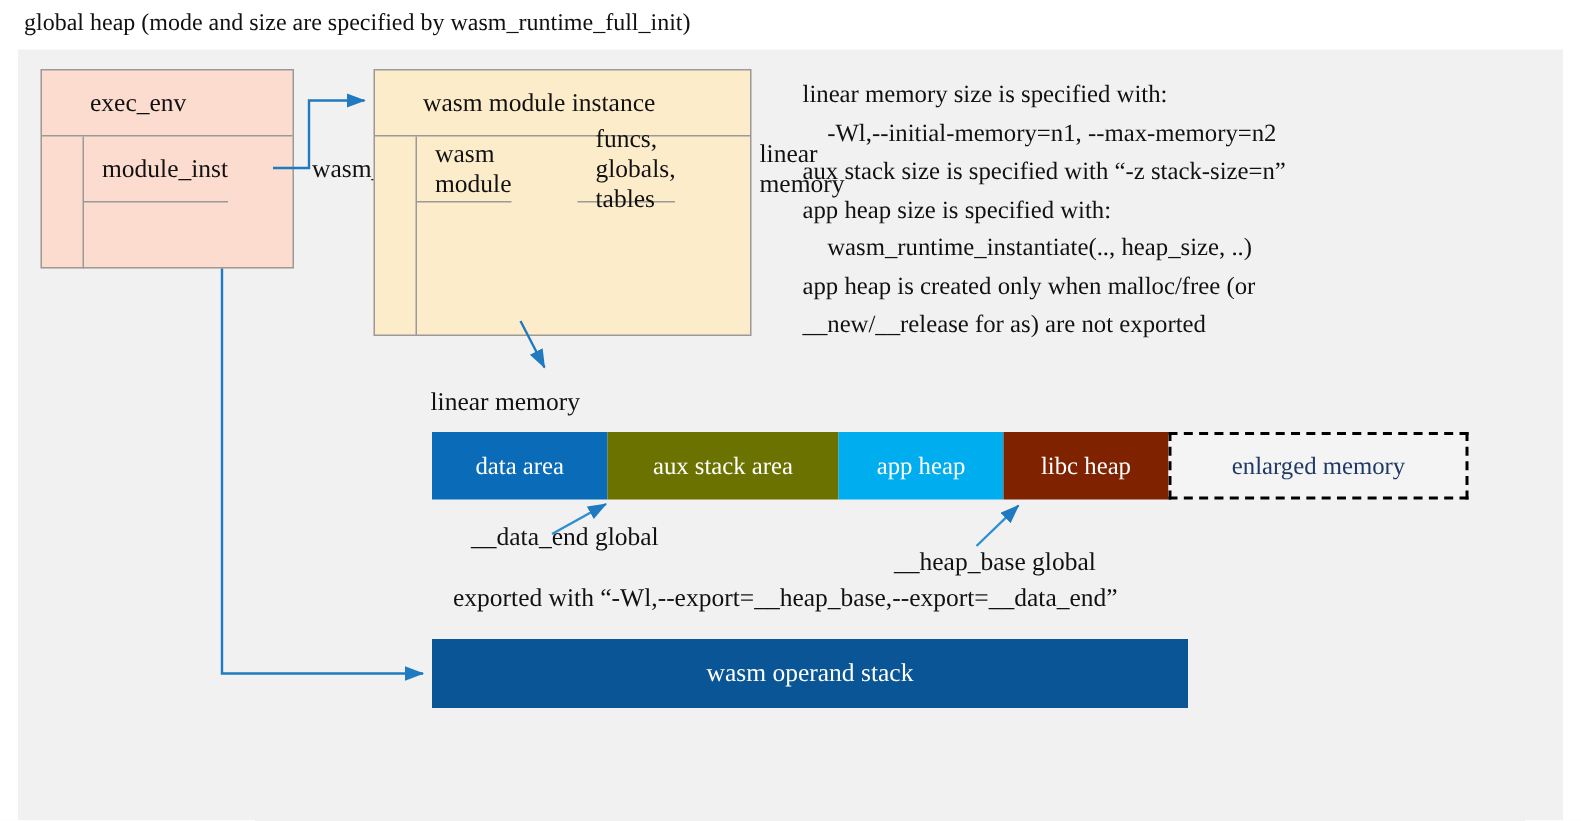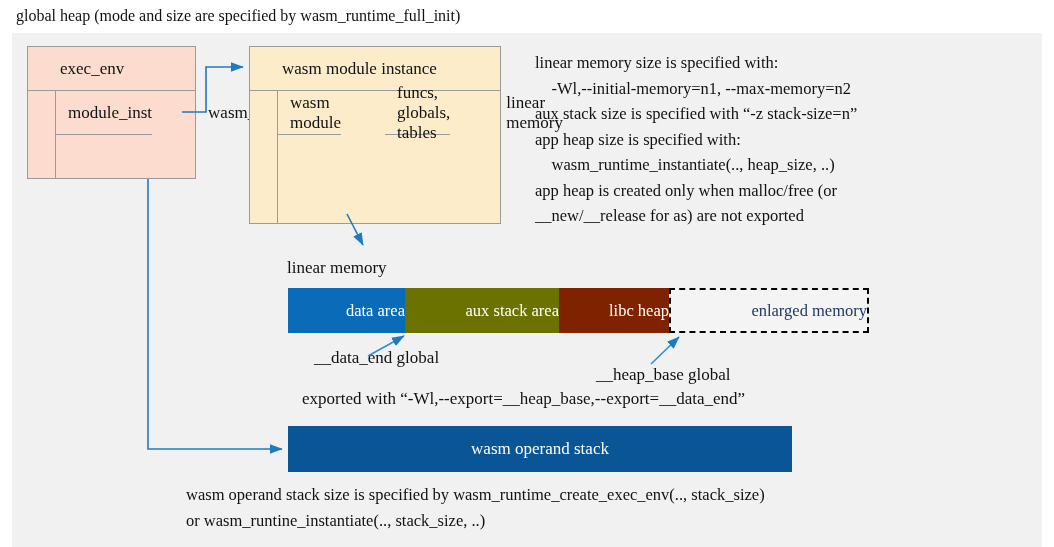--- a/index.html
+++ b/index.html
@@ -119,21 +119,21 @@
   #linmem-bar {
     position: absolute;
     left: 288px;
     top: 288px;
     height: 45px;
     display: flex;
   }
   .mem-seg {
     display: flex;
     align-items: center;
-    justify-content: flex-end;
+    justify-content: center;
     font-size: 16.5px;
     color: #ffffff;
     box-sizing: border-box;
     white-space: nowrap;
   }
   .mem-seg.dashed {
     border: 2.5px dashed #000000;
     background: #f4f4f4;
     color: #1f3864;
   }
@@ -221,38 +221,39 @@
 __new/__release for as) are not exported</div>
 
   <div class="linmem-label">linear memory</div>
   <div id="linmem-bar">
       <div class="mem-seg" style="width: 117px; background: rgb(10, 108, 184);">
         <span>data area</span>
       </div>
       <div class="mem-seg" style="width: 154px; background: rgb(107, 114, 0);">
         <span>aux stack area</span>
       </div>
+      <div class="mem-seg" style="width: 110px; background: rgb(0, 174, 239);">
+        <span>app heap</span>
+      </div>
       <div class="mem-seg" style="width: 110px; background: rgb(127, 34, 0);">
         <span>libc heap</span>
       </div>
       <div class="mem-seg dashed" style="width: 200px;">
         <span>enlarged memory</span>
       </div>
     </div>
 
   <div class="anno" id="anno-data-end">__data_end global</div>
   <div class="anno" id="anno-heap-base">__heap_base global</div>
   <div class="anno" id="anno-exported">exported with “-Wl,--export=__heap_base,--export=__data_end”</div>
 
   <div id="operand-stack-box">
     <span>wasm operand stack</span>
   </div>
 
-  <div id="notes-bottom">wasm operand stack size is specified by wasm_runtime_create_exec_env(.., stack_size)
-or wasm_runtine_instantiate(.., stack_size, ..)</div>
 
   <svg id="wires" viewBox="0 0 1054 547">
     <defs>
       <marker id="arrowBlue" markerWidth="9" markerHeight="9" refX="7.5" refY="3" orient="auto">
         <path d="M0,0 L8,3 L0,6 z" fill="#1f7ac0"></path>
       </marker>
     </defs>
 
     <path d="M182,112 L206,112 L206,67 L243,67" fill="none" stroke="#1f7ac0" stroke-width="1.6" marker-end="url(#arrowBlue)"></path>
 

